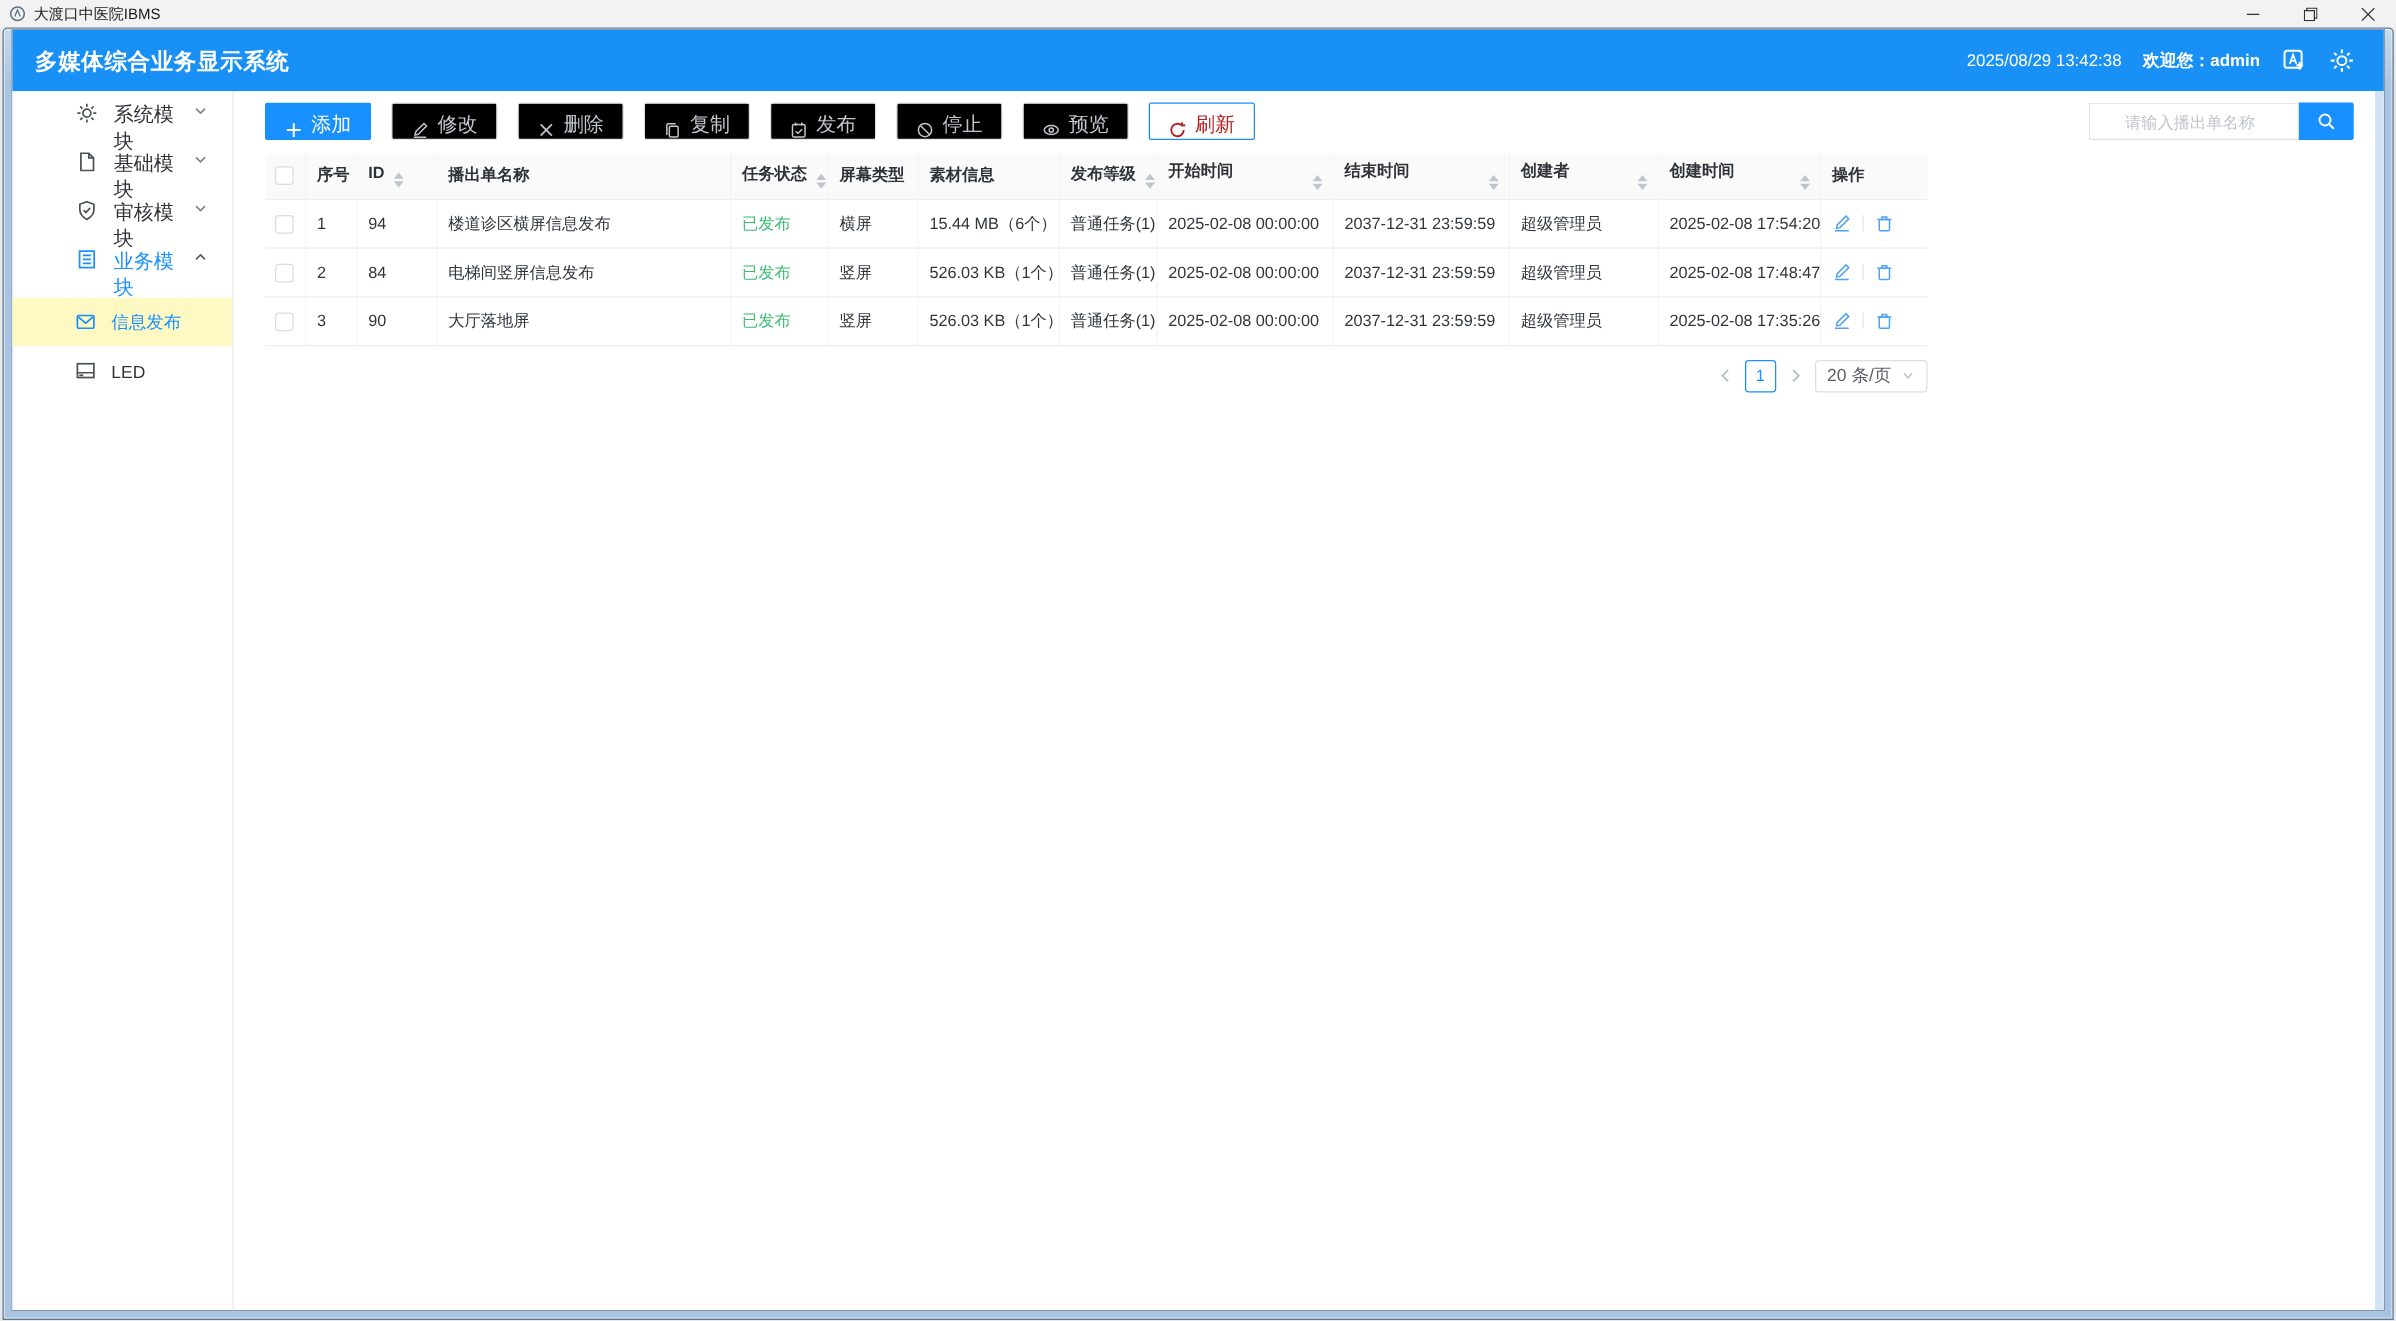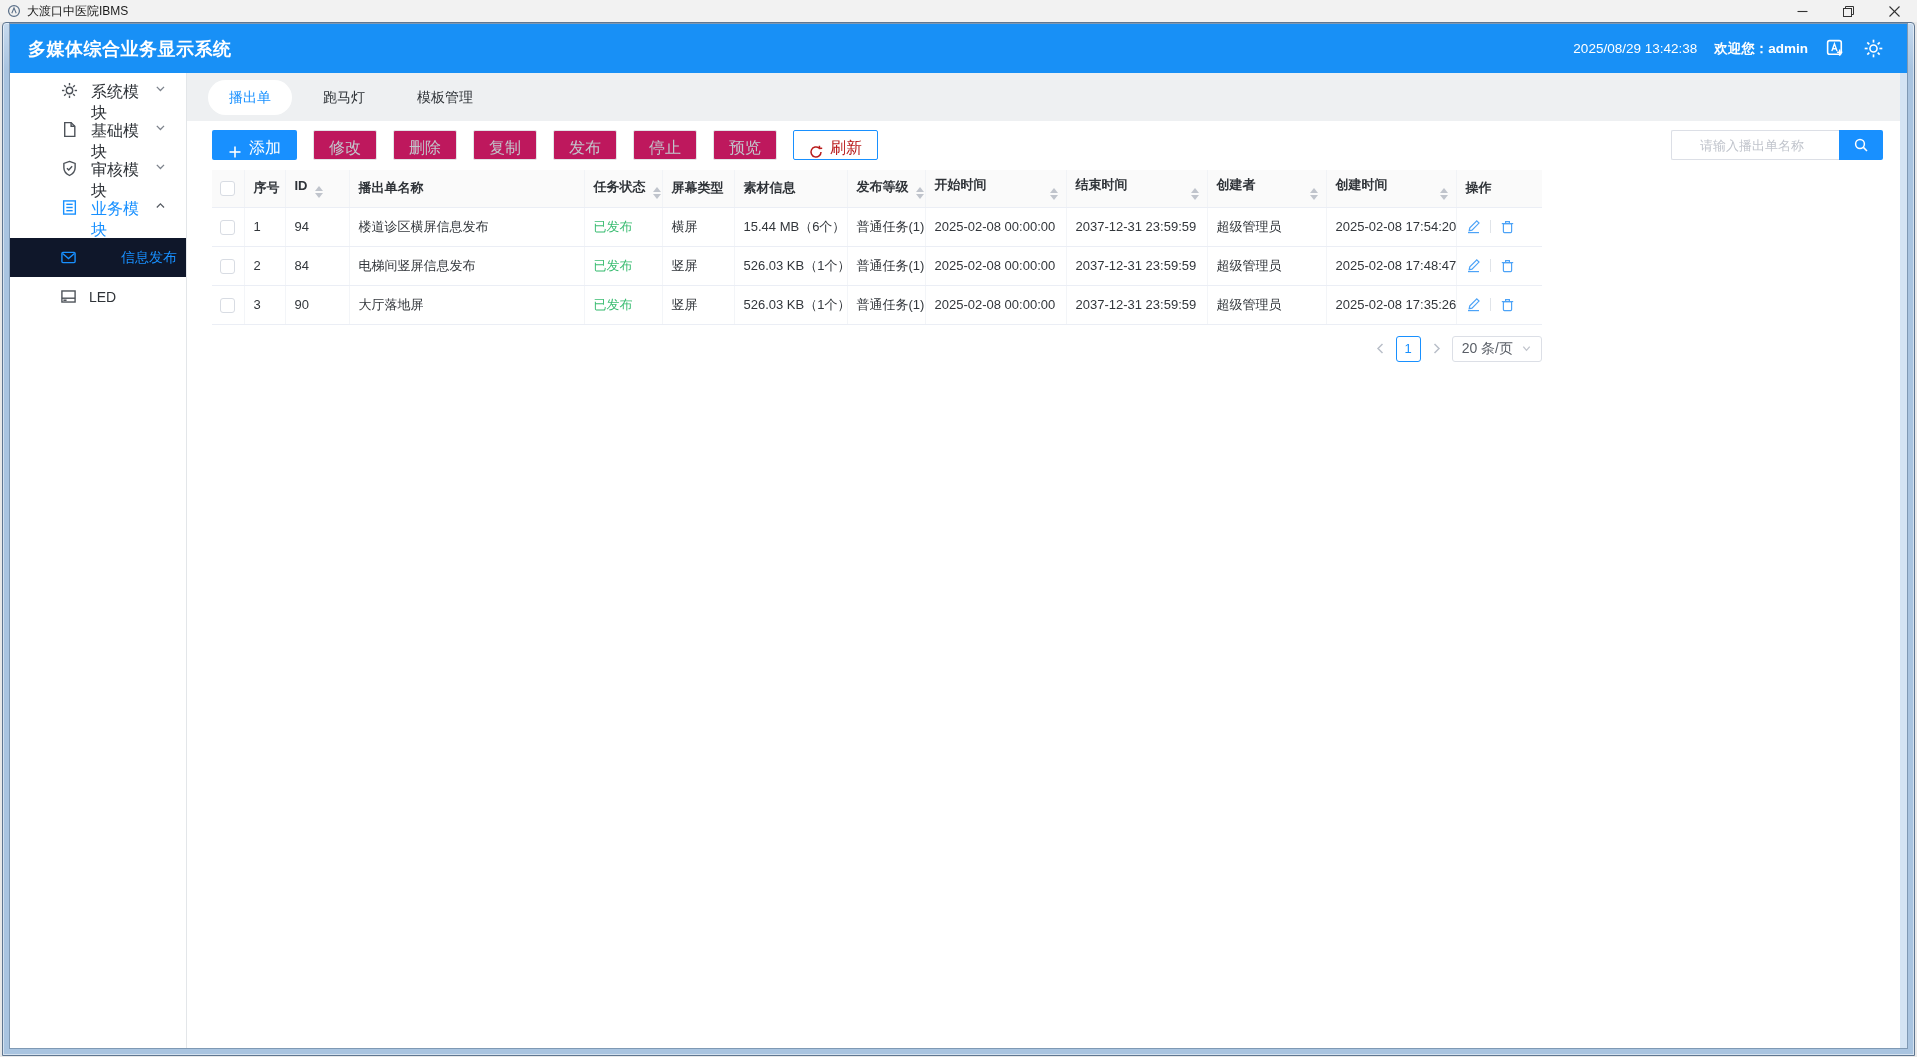--- a/index.html
+++ b/index.html
@@ -45,38 +45,38 @@
   .sidebar { width:176px; flex-shrink:0; background:#fff; padding-top:9px; }
   .side-item { height:39px; display:flex; align-items:flex-start; padding:0 19px 0 26px;
     font-size:16px; color:#2f3338; cursor:default;margin-left:25px; }
   .side-item .sicon { width:17px; height:17px; margin-right:13px; color:#4c5158; flex-shrink:0; }
   .side-item .chev { margin-left:auto; width:13px; height:13px; color:#7d838c; }
   .side-item.active-module { color:#1890ff; }
   .side-item.active-module .sicon { color:#1890ff; }
   .side-item.active-module .chev { color:#565b63; }
   .side-sub { height:39px; display:flex; align-items:center; padding-left:50px; font-size:14px; color:#2f3338; }
   .side-sub .sicon { width:17px; height:17px; margin-right:12px; color:#4c5158; }
-  .side-sub.selected { background:#0f172a; color:#1890ff;gap:32px; }
+  .side-sub.selected { background:#fef9c3; color:#1890ff; }
   .side-sub.selected .sicon { color:#1890ff; }
 
   .main { flex:1; min-width:0; display:flex; flex-direction:column; background:#eef0f2;
     border-left:1px solid #e3e6e9; position:relative; }
   .tabbar { height:48px; flex-shrink:0; display:flex; align-items:center; padding-left:21px; gap:10px; }
   .tab { height:35px; line-height:35px; padding:0 21px; font-size:14px; color:#2f3338; border-radius:18px; }
   .tab.active { background:#fff; color:#1890ff; }
 
   .content { flex:1; min-height:0; background:#fff; padding:9px 24px 0 25px; }
 
   
   .toolbar { display:flex; align-items:center; margin-bottom:10px; }
   .btn { height:30px; display:inline-flex; align-items:flex-end; gap:7px; padding:0 15px;
     font-size:16px; border-radius:2px; margin-right:16px; border:1px solid transparent; white-space:nowrap; }
   .btn .bicon { width:14px; height:14px; display:block; }
   .btn.primary { background:#1890ff; color:#fff; }
-  .btn.disabled { background:#be185d; border-color:#e2e4e7; color:#c2c6cc;flex-direction:column; }
+  .btn.disabled { background:#000000; border-color:#e2e4e7; color:#c2c6cc; }
   .btn.ghost { background:#fff; border-color:#1890ff; color:#b91c1c; }
   .search-wrap { margin-left:auto; display:flex; }
   .search-input { width:168px; height:30px; border:1px solid #dcdfe6; border-right:none;
     border-radius:2px 0 0 2px; padding:0 28px; font-size:13px; color:#333; outline:none; }
   .search-input::placeholder { color:#c0c4cc; }
   .search-btn { width:44px; height:30px; background:#1890ff; border:none; border-radius:0 2px 2px 0;
     display:flex; align-items:center; justify-content:center; }
 
   
   table.grid { width:1330px; border-collapse:collapse; table-layout:fixed; font-size:13px; color:#32363b; }
@@ -241,25 +241,20 @@
           <svg class="sicon" viewBox="0 0 16 16">
             <rect x="1.8" y="2.8" width="12.4" height="10.4" fill="none" stroke="currentColor" stroke-width="1.3"></rect>
             <line x1="1.8" y1="9.6" x2="14.2" y2="9.6" stroke="currentColor" stroke-width="1.3"></line>
             <rect x="3.2" y="10.8" width="3" height="1.4" fill="currentColor"></rect>
           </svg>
           <span>LED</span>
         </div>
       </aside>
 
       <div class="main">
-        <div class="tabbar">
-          <div class="tab active"><span>播出单</span></div>
-          <div class="tab"><span>跑马灯</span></div>
-          <div class="tab"><span>模板管理</span></div>
-        </div>
 
         <div class="content">
 
           <div class="toolbar">
             <button class="btn primary">
               <svg class="bicon" viewBox="0 0 14 14">
                 <line x1="7" y1="1.5" x2="7" y2="12.5" stroke="#fff" stroke-width="1.6"></line>
                 <line x1="1.5" y1="7" x2="12.5" y2="7" stroke="#fff" stroke-width="1.6"></line>
               </svg>
               <span>添加</span>

